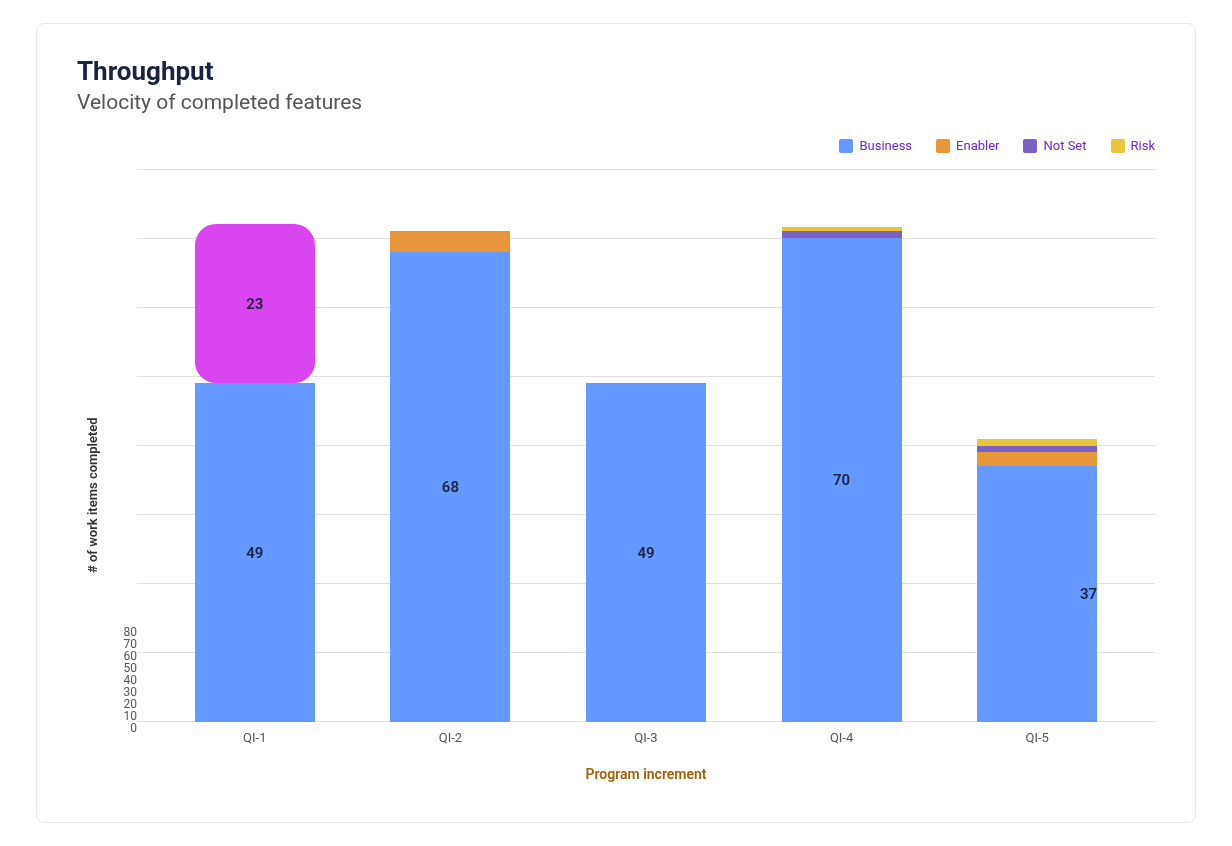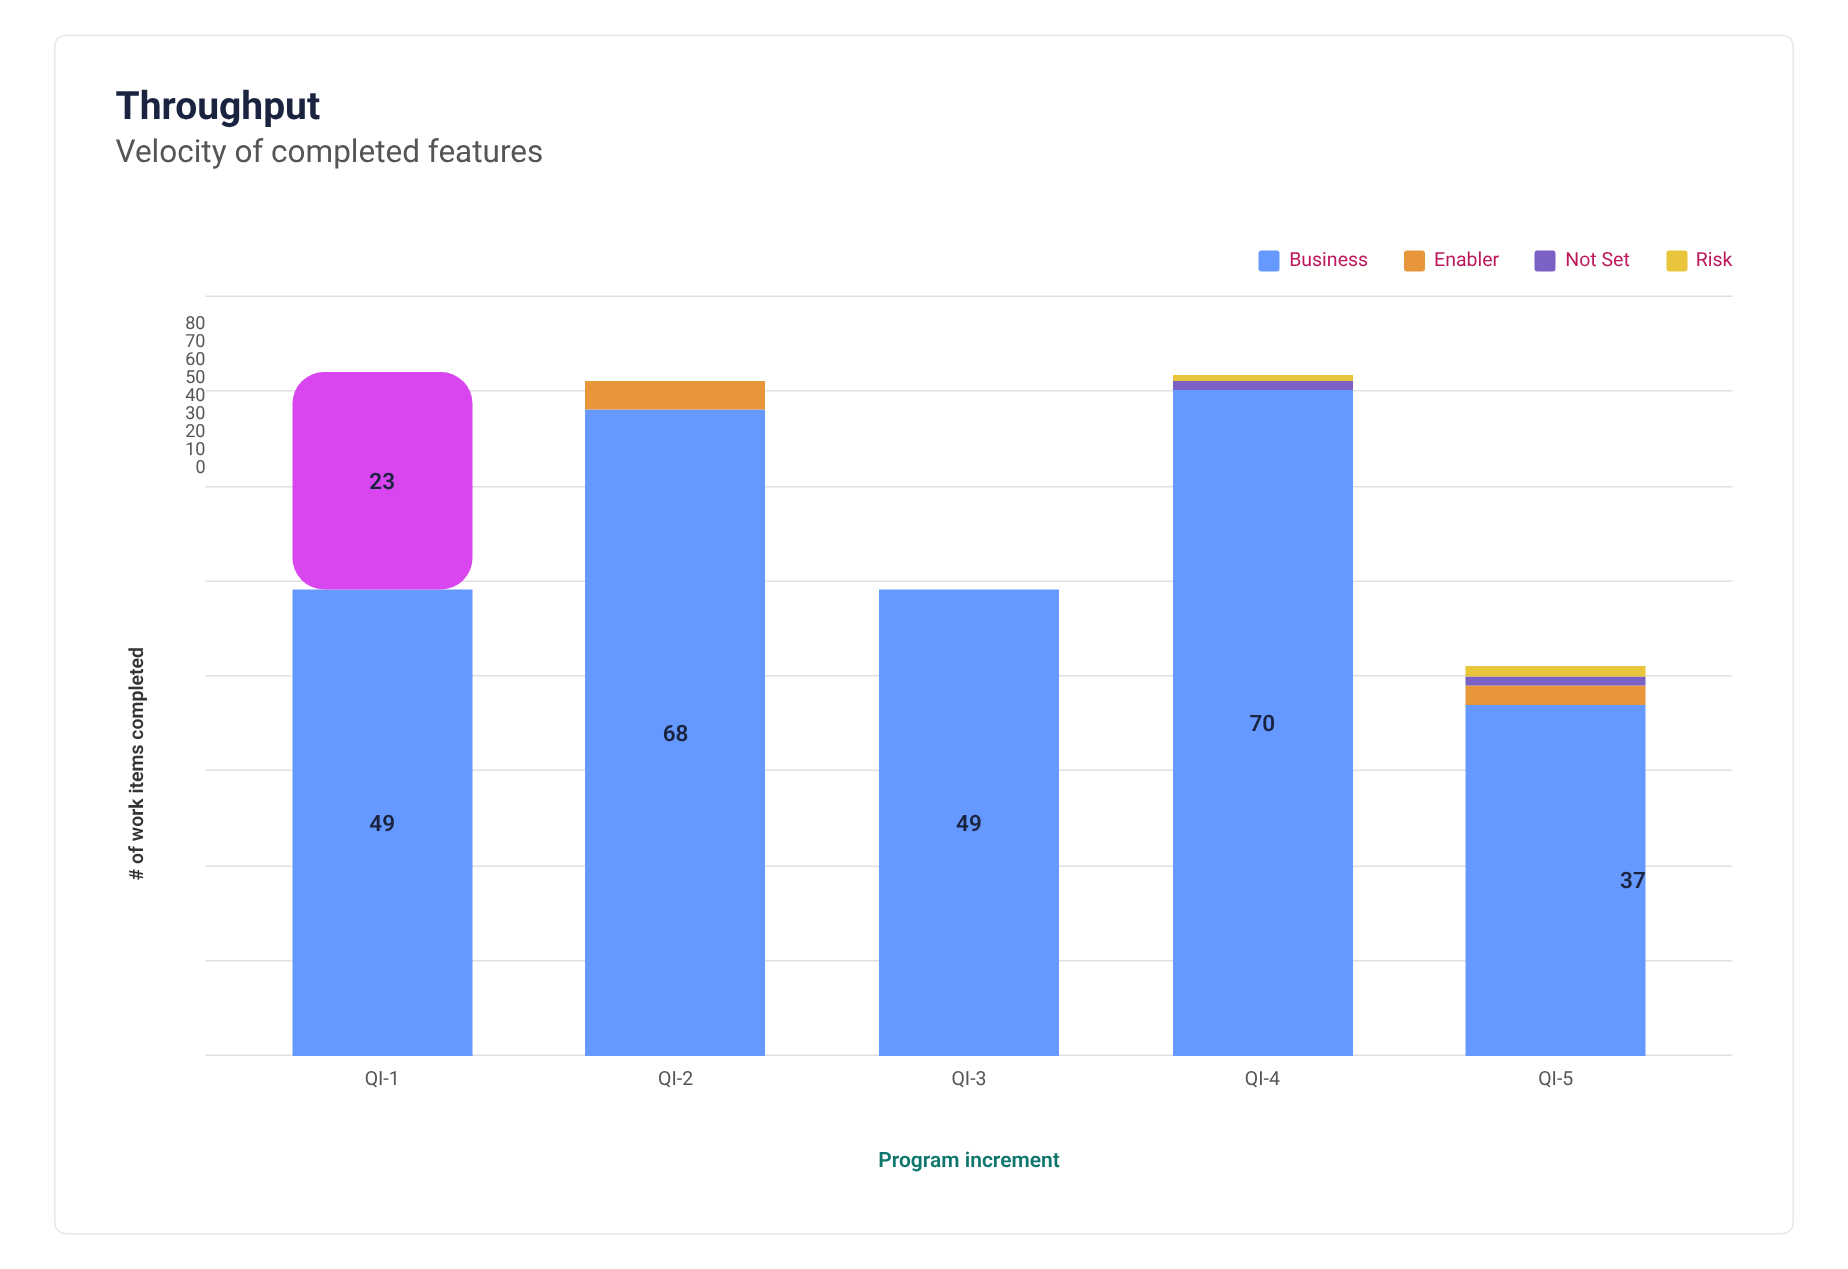--- a/index.html
+++ b/index.html
@@ -38,22 +38,21 @@
       justify-content: flex-end;
       align-items: center;
       gap: 24px;
       margin-bottom: 16px;
     }
     .legend-item {
       display: flex;
       align-items: center;
       gap: 6px;
       font-size: 13px;
-      color: #be185d;
-      margin-top: 28px;
+      color: #6d28d9;
     }
     .legend-swatch {
       width: 14px;
       height: 14px;
       border-radius: 2px;
     }
     .chart-inner {
       flex: 1;
       display: flex;
       flex-direction: column;
@@ -91,22 +90,22 @@
     .x-label {
       font-size: 13px;
       color: #555;
       width: 130px;
       text-align: center;
     }
     .x-axis-title {
       text-align: center;
       font-size: 14px;
       font-weight: 600;
-      color: #0f766e;
-      margin-top: 22px;
+      color: #a16207;
+      margin-top: 4px;
     }
     .y-axis-label {
       writing-mode: vertical-rl;
       transform: rotate(180deg);
       font-size: 13px;
       font-weight: 600;
       color: #333;
       display: flex;
       align-items: center;
       justify-content: center;
@@ -139,21 +138,21 @@
         <span>Not Set</span>
       </div>
       <div class="legend-item">
         <div class="legend-swatch" style="background:#e8c53a"></div>
         <span>Risk</span>
       </div>
     </div>
 
   <div class="chart-body">
     <div class="y-axis-label"># of work items completed</div>
-      <div style="display: flex; flex-direction: column; justify-content: flex-start; align-items: flex-end; width: 30px; padding-bottom: 48px; font-size: 12px; color: rgb(85, 85, 85); margin-top: 12px;">
+      <div style="display: flex; flex-direction: column; justify-content: flex-end; align-items: flex-end; width: 30px; padding-bottom: 48px; font-size: 12px; color: rgb(85, 85, 85); margin-top: 12px;">
         <span style="line-height: 1;">80</span>
         <span style="line-height: 1;">70</span>
         <span style="line-height: 1;">60</span>
         <span style="line-height: 1; padding-left: 41px;">50</span>
         <span style="line-height: 1;">40</span>
         <span style="line-height: 1;">30</span>
         <span style="line-height: 1;">20</span>
         <span style="line-height: 1;">10</span>
         <span style="line-height: 1;">0</span>
       </div>

